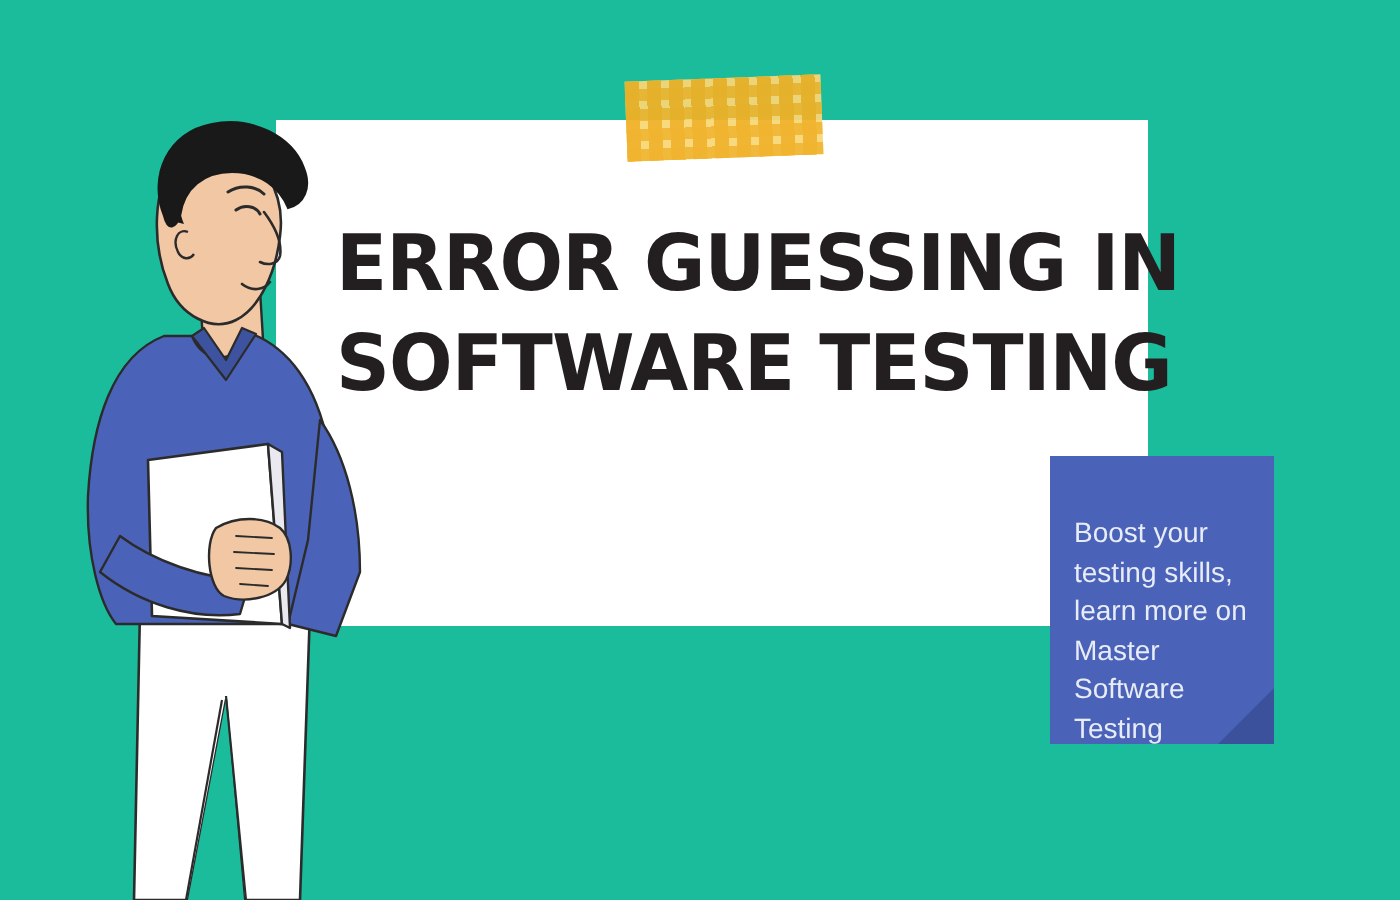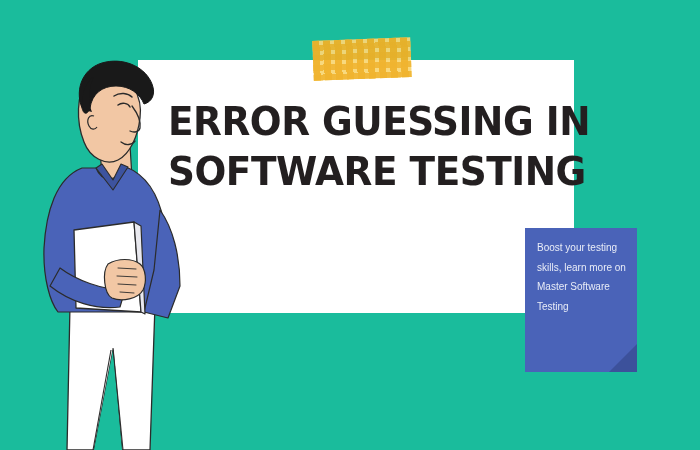--- a/index.html
+++ b/index.html
@@ -44,21 +44,21 @@
         rgba(255,255,255,0.0) 7px, rgba(255,255,255,0.0) 11px),
       repeating-linear-gradient(0deg,
         rgba(240,176,36,0.85) 0px, rgba(240,176,36,0.85) 6px,
         rgba(255,255,255,0.0) 6px, rgba(255,255,255,0.0) 10px);
     opacity: .95;
   }
   
   .title-wrap {
     position: absolute;
     left: 160px;
-    top: 97px;
+    top: 108px;
     width: 400px;
     text-align: left;
   }
   .title-line {
     font-family: "DejaVu Sans", sans-serif;
     font-weight: 700;
     font-size: 39px;
     line-height: 50px;
     letter-spacing: -0.5px;
     color: #231f20;
@@ -71,25 +71,25 @@
     position: absolute;
     left: 525px;
     top: 228px;
     width: 112px;
     height: 144px;
     background: #4a63b8;
   }
   .note-text {
     position: absolute;
     left: 12px;
-    top: 10px;
+    top: 29px;
     width: 92px;
     color: #e8ecf7;
     font-family: "Liberation Sans", sans-serif;
-    font-size: 10px;
+    font-size: 14px;
     line-height: 19.5px;
     white-space: pre-line;
   }
   .note-fold {
     position: absolute;
     right: 0;
     bottom: 0;
     width: 0;
     height: 0;
     border-left: 28px solid transparent;

